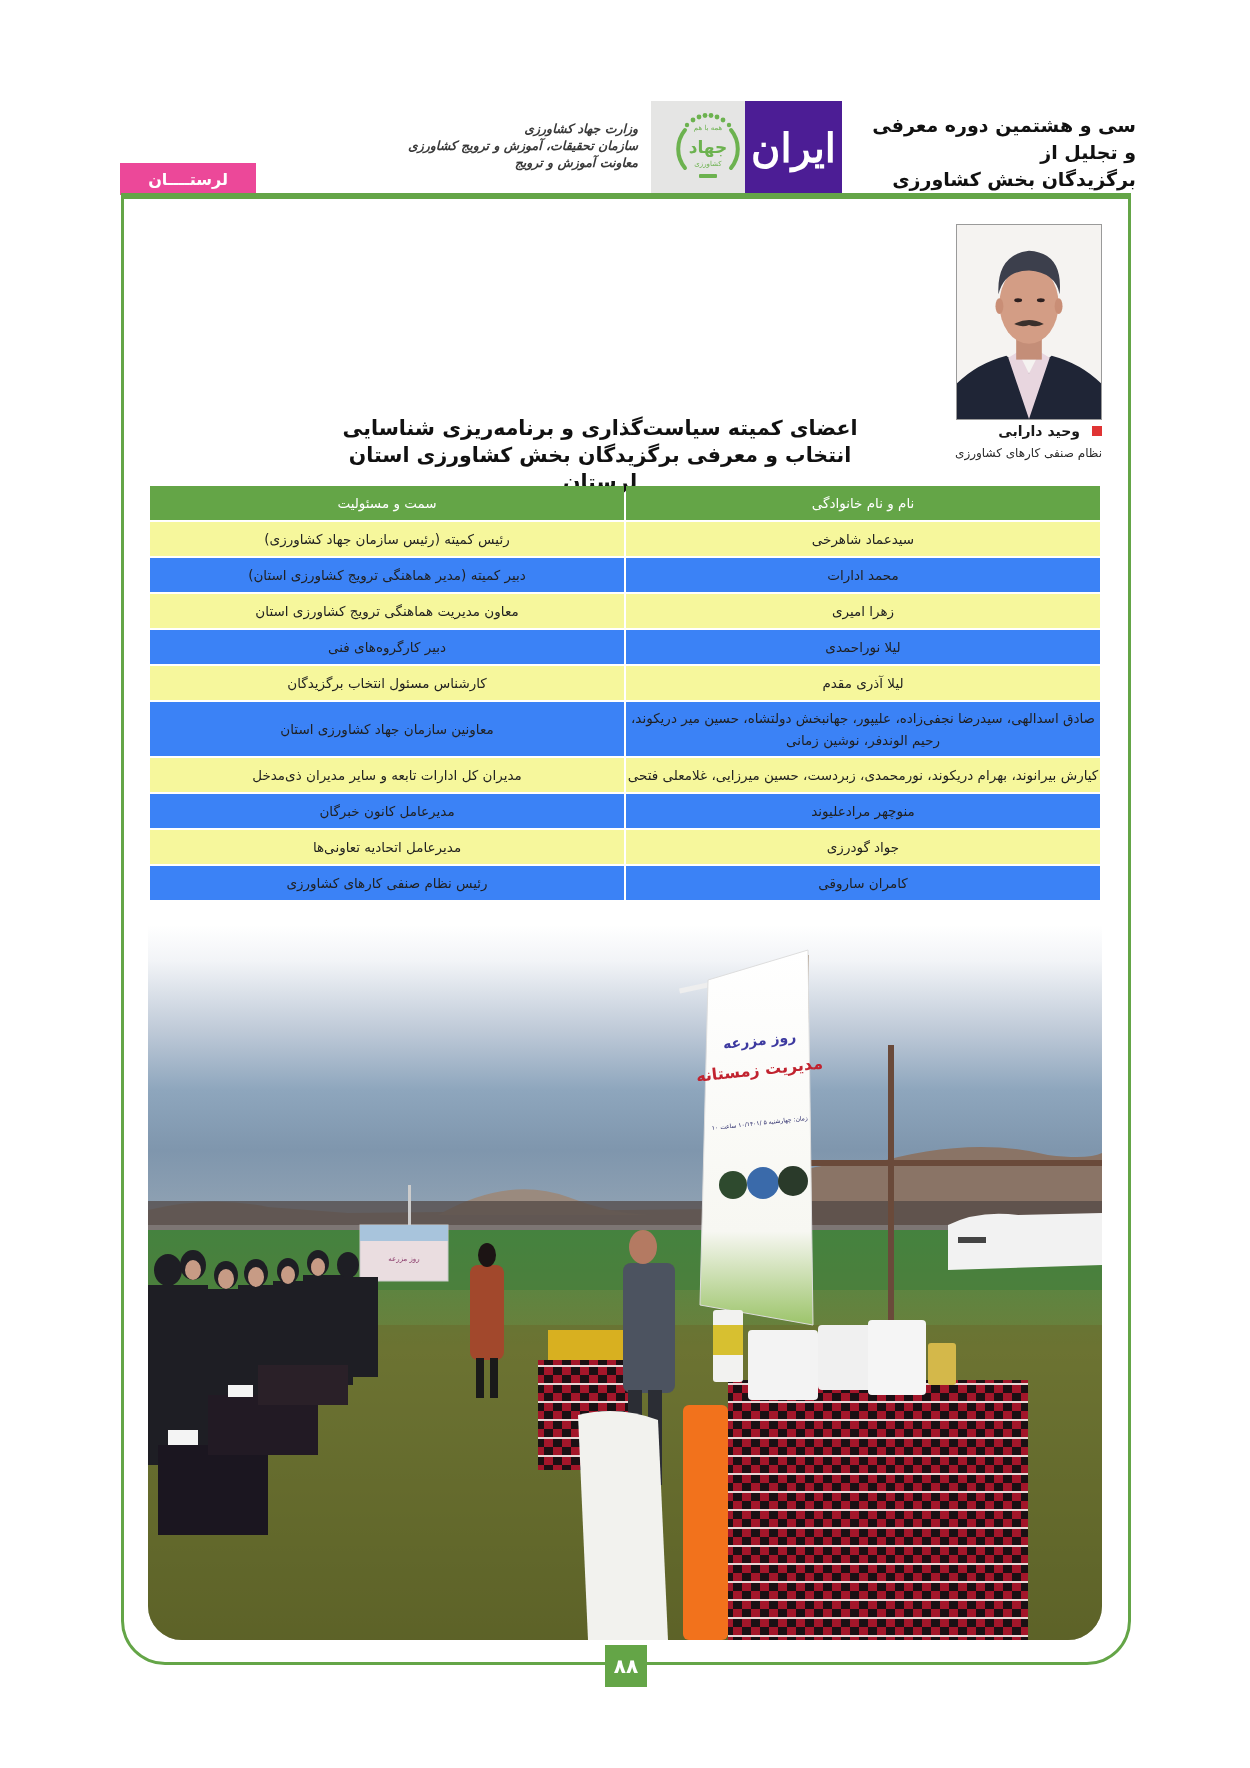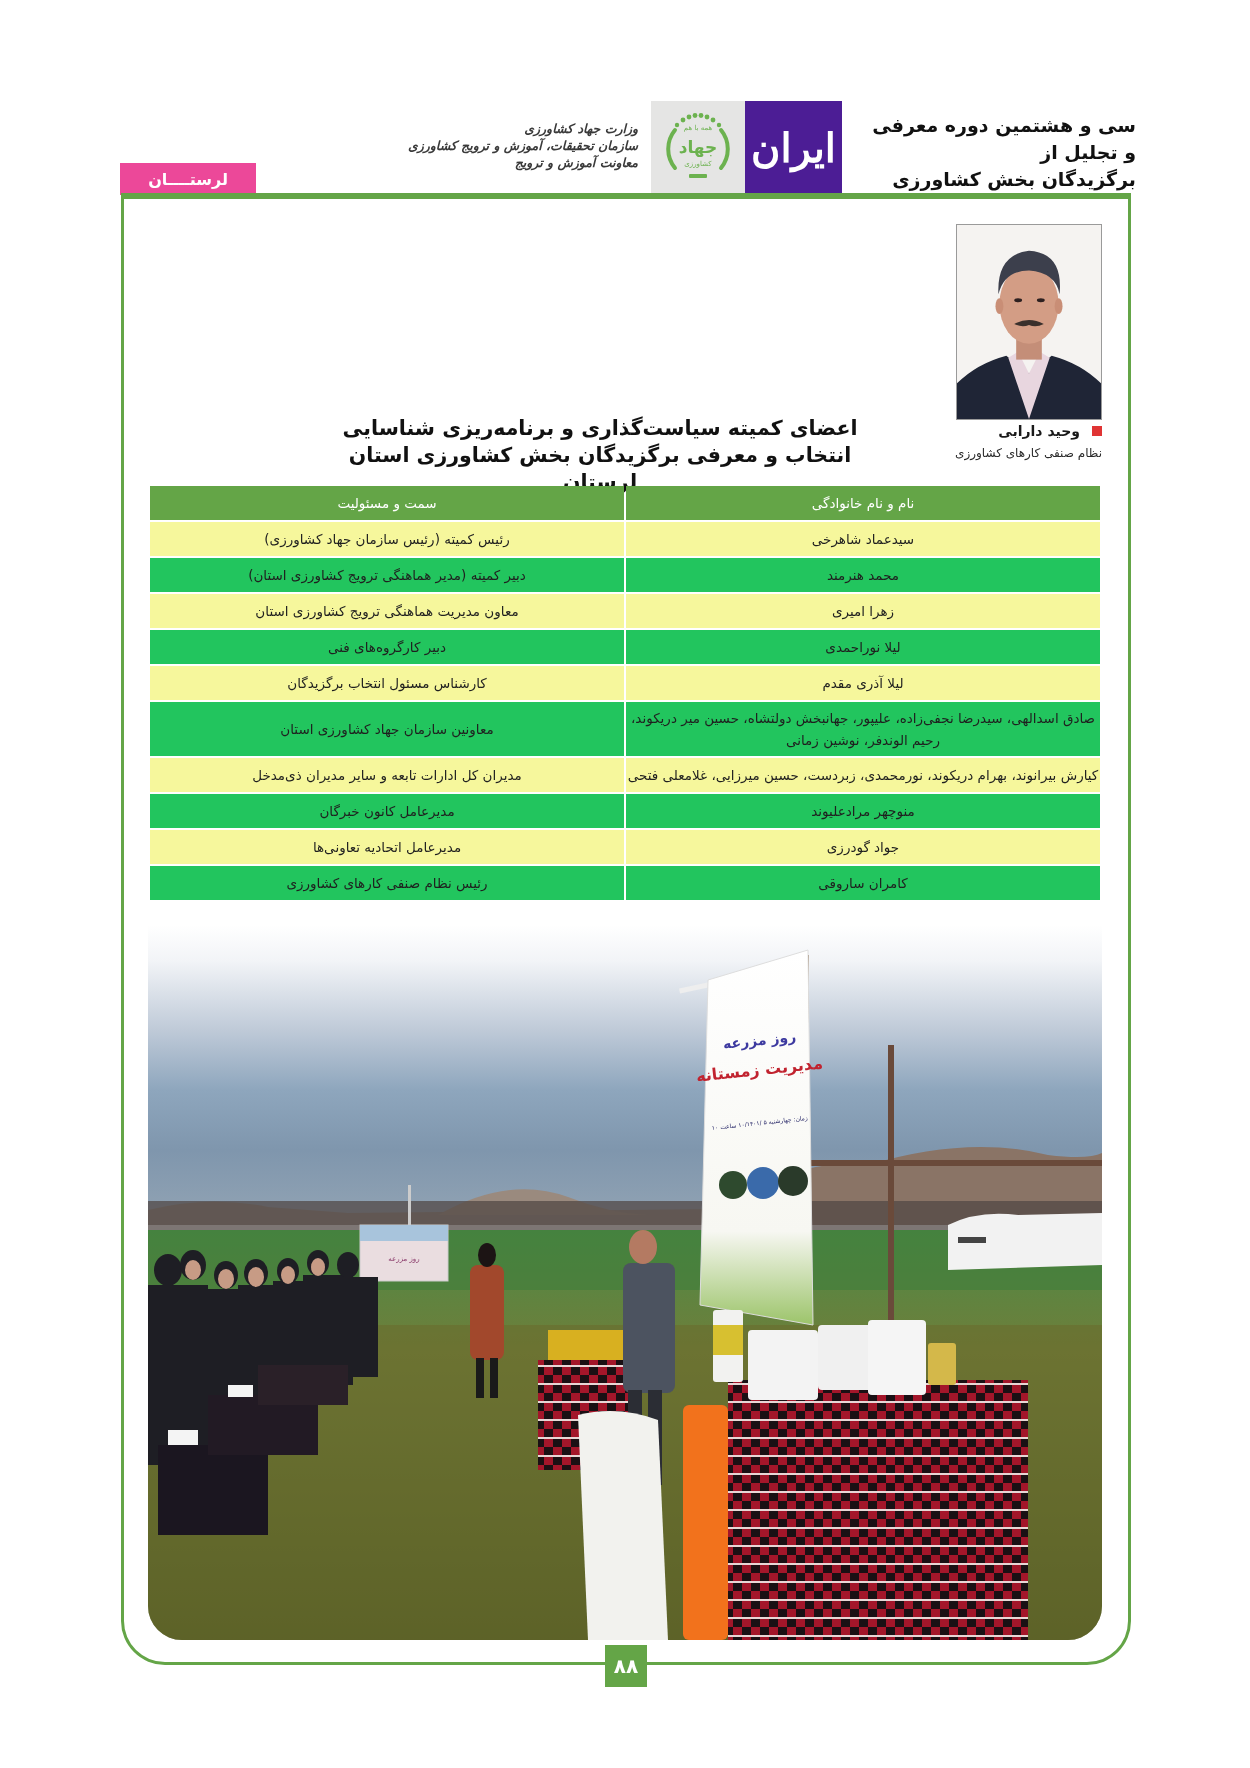--- a/index.html
+++ b/index.html
@@ -13,21 +13,21 @@
     font-family: "DejaVu Sans", sans-serif; font-weight: bold;
     font-size: 19px; line-height: 27px; color: #111;
   }
   .iran-block {
     position: absolute; left: 745px; top: 101px; width: 97px; height: 92px;
     background: #4c1d95; color: #fff; display: flex; align-items: center; justify-content: center;
     font-family: "DejaVu Serif", serif; font-size: 40px; font-weight: bold; direction: rtl;
   }
   .jahad-block {
     position: absolute; left: 651px; top: 101px; width: 94px; height: 92px;
-    background: #e5e5e4; display: flex; align-items: center; justify-content: center;
+    background: #e5e5e4; display: flex; align-items: center; justify-content: flex-end;
   }
   .jahad-logo { width: 74px; height: 78px; }
   .ministry {
     position: absolute; left: 300px; top: 120px; width: 338px;
     direction: rtl; text-align: right;
     font-size: 12.5px; line-height: 17px; font-weight: bold; color: #3a3a3a; font-style: italic;
   }
   .province-tab {
     position: absolute; left: 120px; top: 163px; width: 136px; height: 32px;
     background: #ec4899; color: #fff; display: flex; align-items: center; justify-content: center;
@@ -69,21 +69,21 @@
   .committee {
     position: absolute; left: 148px; top: 484px; width: 954px;
     border-collapse: separate; border-spacing: 2px 2px; direction: rtl;
     font-size: 13.5px; color: #1f1f1f;
   }
   .committee th {
     background: #64a547; color: #fff; font-weight: normal; height: 34px; font-size: 13.5px;
   }
   .committee td { height: 34px; text-align: center; padding: 0 0; line-height: 22px; }
   .committee tr.row-y td { background: #f6f79c; }
-  .committee tr.row-g td { background: #22c55e; }
+  .committee tr.row-g td { background: #3b82f6; }
   .committee tr.tall td { height: 54px; }
   .committee td.c-name { width: 476px; }
   .committee td.c-role { width: 476px; }
 
   
   .photo {
     position: absolute; left: 148px; top: 925px; width: 954px; height: 715px;
     border-radius: 0 0 34px 34px; overflow: hidden;
   }
   .photo svg { width: 100%; height: 100%; display: block; }
@@ -183,21 +183,21 @@
       <th>نام و نام خانوادگی</th>
       <th>سمت و مسئولیت</th>
     </tr>
   </thead>
   <tbody>
     <tr class="row-y">
       <td class="c-name">سیدعماد شاهرخی</td>
       <td class="c-role">رئیس کمیته (رئیس سازمان جهاد کشاورزی)</td>
     </tr>
     <tr class="row-g">
-      <td class="c-name">محمد هنرمند</td>
+      <td class="c-name">محمد ادارات</td>
       <td class="c-role">دبیر کمیته (مدیر هماهنگی ترویج کشاورزی استان)</td>
     </tr>
     <tr class="row-y">
       <td class="c-name">زهرا امیری</td>
       <td class="c-role">معاون مدیریت هماهنگی ترویج کشاورزی استان</td>
     </tr>
     <tr class="row-g">
       <td class="c-name">لیلا نوراحمدی</td>
       <td class="c-role">دبیر کارگروه‌های فنی</td>
     </tr>

